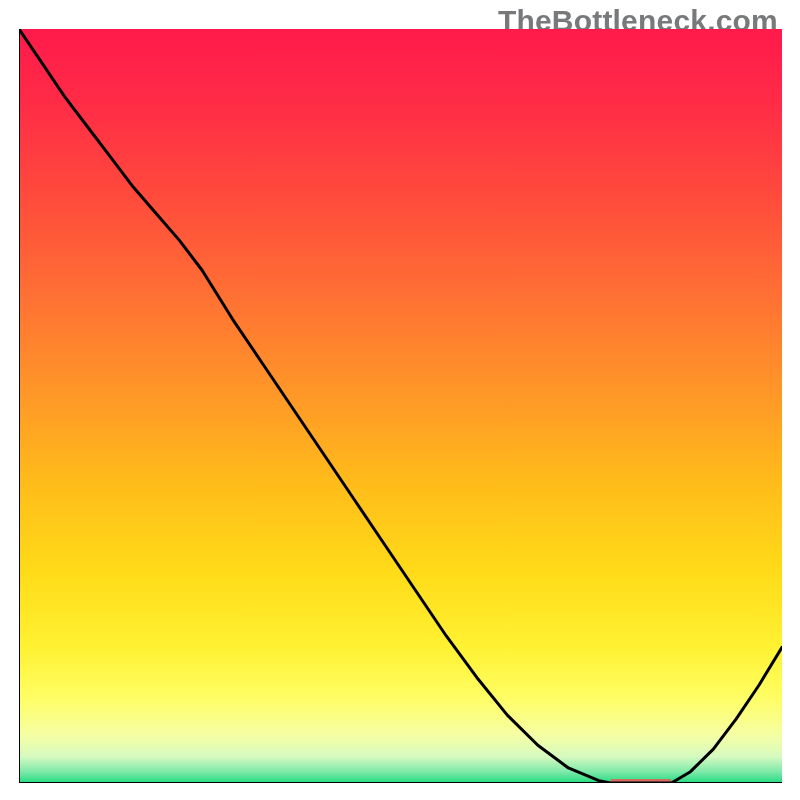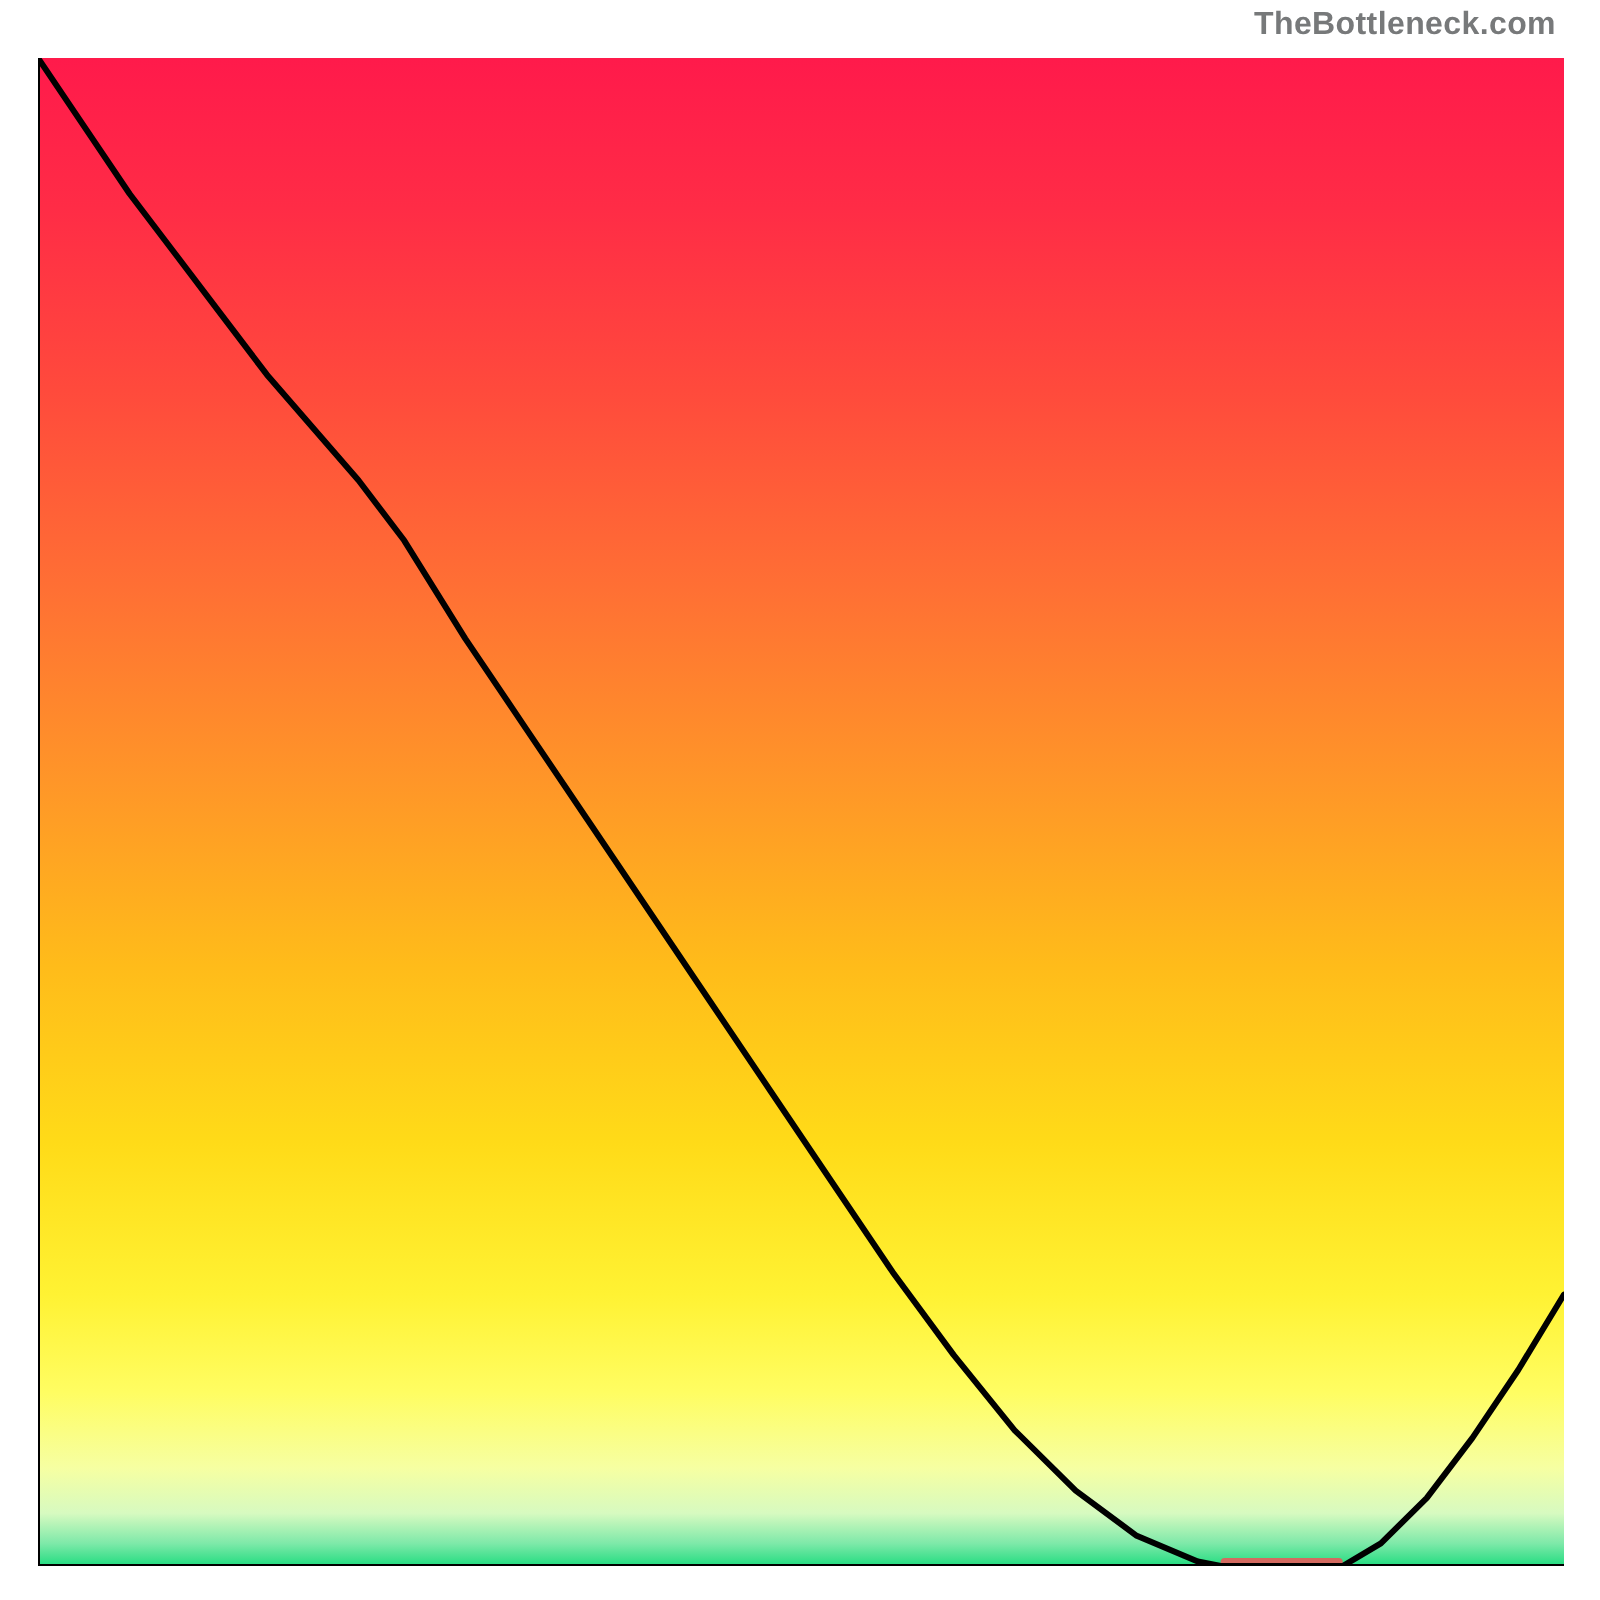--- a/index.html
+++ b/index.html
@@ -8,21 +8,21 @@
     height: 800px;
     background: #ffffff;
     font-family: Arial, Helvetica, sans-serif;
     position: relative;
     overflow: hidden;
   }
   .watermark {
     position: absolute;
     top: 4px;
     right: 22px;
-    font-size: 16px;
+    font-size: 30px;
     font-weight: 600;
     color: #77797a;
     letter-spacing: 0.2px;
     text-align: center;
   }
   .plot-wrap {
     position: absolute;
     left: 19px;
     top: 29px;
     width: 763px;

